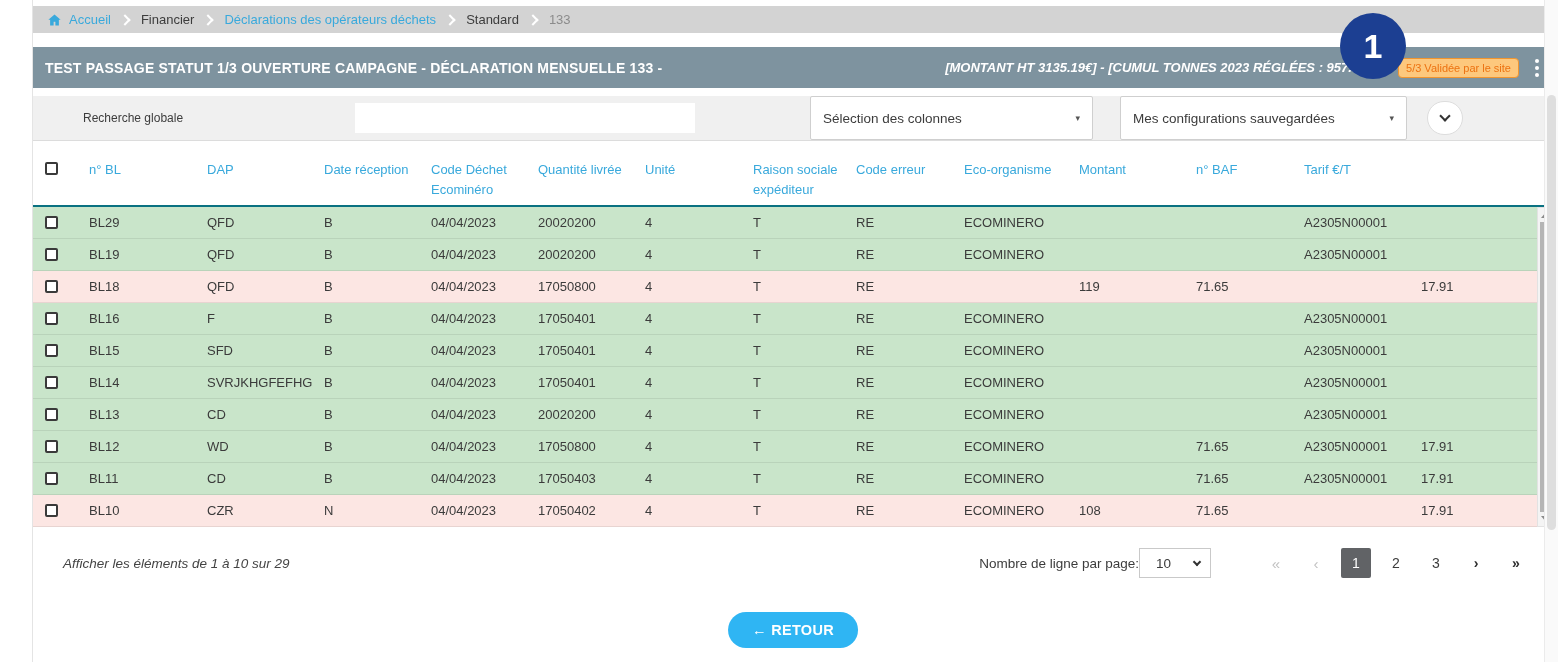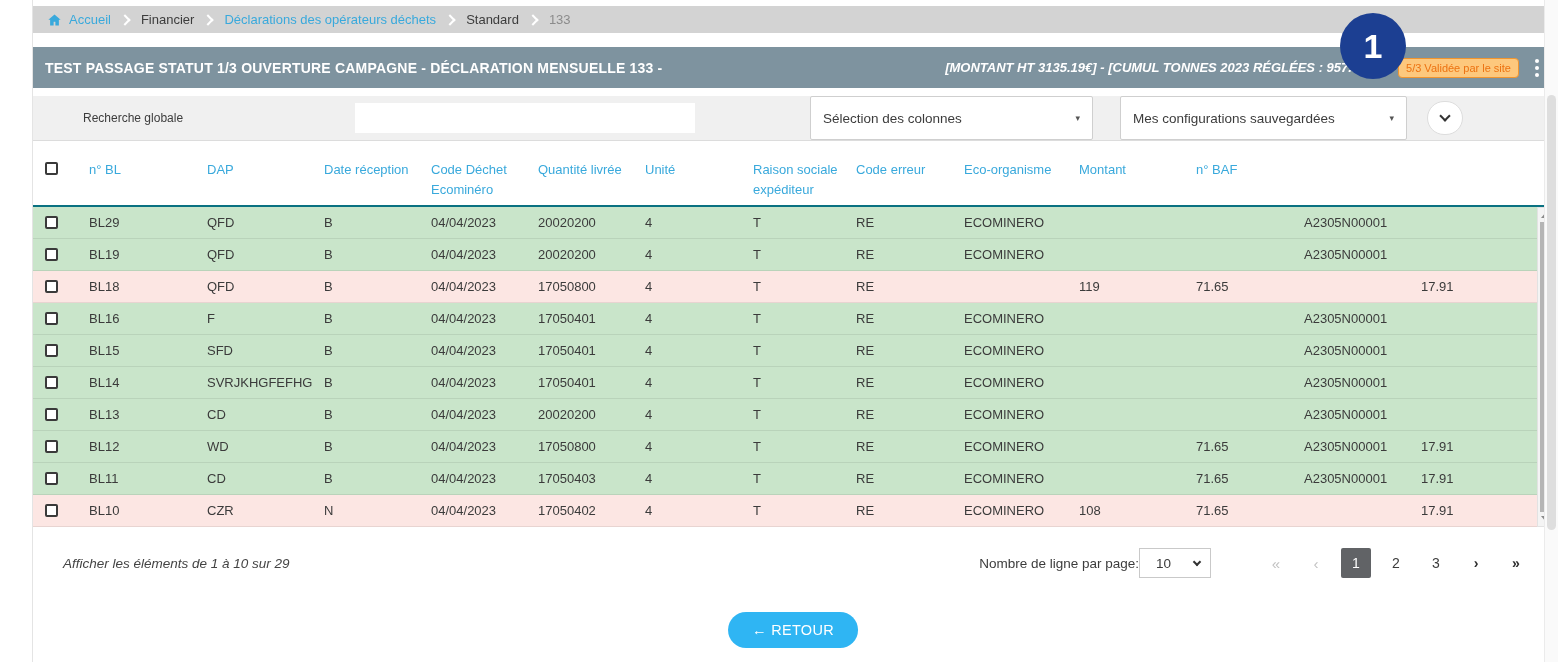--- a/index.html
+++ b/index.html
@@ -68,21 +68,21 @@
   .pp-select { width:72px; height:30px; border:1px solid #c9c9c9; background:#fff; display:flex; align-items:center; justify-content:space-between; padding:0 10px 0 16px; font-size:13.5px; cursor:pointer; }
   .pp-select .chev-down { width:6px; height:6px; margin-top:-2px; }
   .pagination { display:flex; align-items:center; margin-left:40px; }
   .pg-item { min-width:30px; height:30px; display:flex; align-items:center; justify-content:center; font-size:14px; margin-left:10px; cursor:pointer; }
   .pg-disabled { color:#c2c2c2; cursor:default; font-size:15px; }
   .pg-page { color:#3c3c3c; }
   .pg-active { background:#616366; color:#fff; border-radius:2px; }
   .pg-arrow { color:#2f2f2f; font-weight:bold; }
 
   
-  .retour-btn { position:absolute; left:50%; transform:translateX(-50%); top:612px; background:#2fb5f3; color:#fff; border:none; border-radius:20px; padding:10px 24px; font-size:14.5px; font-weight:normal; font-family:"Liberation Sans", sans-serif; cursor:pointer; letter-spacing:0.3px; }
+  .retour-btn { position:absolute; left:50%; transform:translateX(-50%); top:612px; background:#2fb5f3; color:#fff; border:none; border-radius:20px; padding:10px 24px; font-size:14.5px; font-weight:bold; font-family:"Liberation Sans", sans-serif; cursor:pointer; letter-spacing:0.3px; }
 
   
   .page-scrollbar { position:absolute; right:0; top:0; width:14px; height:662px; background:#fafafa; border-left:1px solid #ebebeb; }
   .page-scrollbar .thumb { position:absolute; left:2px; right:2px; top:95px; height:435px; background:#dedede; border-radius:6px; }
 </style>
 </head>
 <body>
 
 <div class="page">
   <div class="content">
@@ -144,20 +144,21 @@
           <div class="hcell">DAP</div>
           <div class="hcell">Date réception</div>
           <div class="hcell">Code Déchet Ecominéro</div>
           <div class="hcell">Quantité livrée</div>
           <div class="hcell">Unité</div>
           <div class="hcell">Raison sociale expéditeur</div>
           <div class="hcell">Code erreur</div>
           <div class="hcell">Eco-organisme</div>
           <div class="hcell">Montant</div>
           <div class="hcell">n° BAF</div>
+          <div class="hcell">Tarif €/T</div>
         </div>
       <div class="tbody-wrap">
         <div class="tbody">
             <div class="grid-row trow green">
               <div class="cb-cell">
                 <input type="checkbox" style="">
               </div>
               <div class="tcell">BL29</div>
               <div class="tcell">QFD</div>
               <div class="tcell">B</div>

